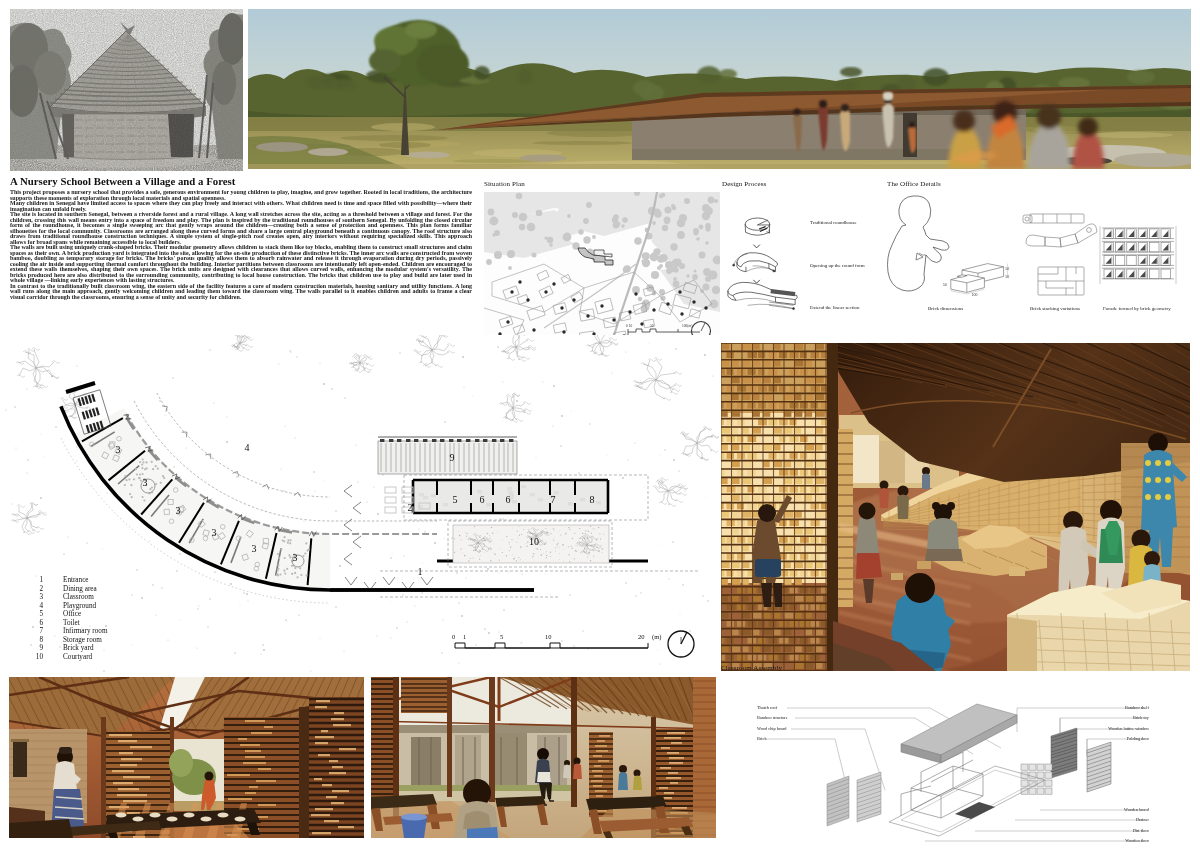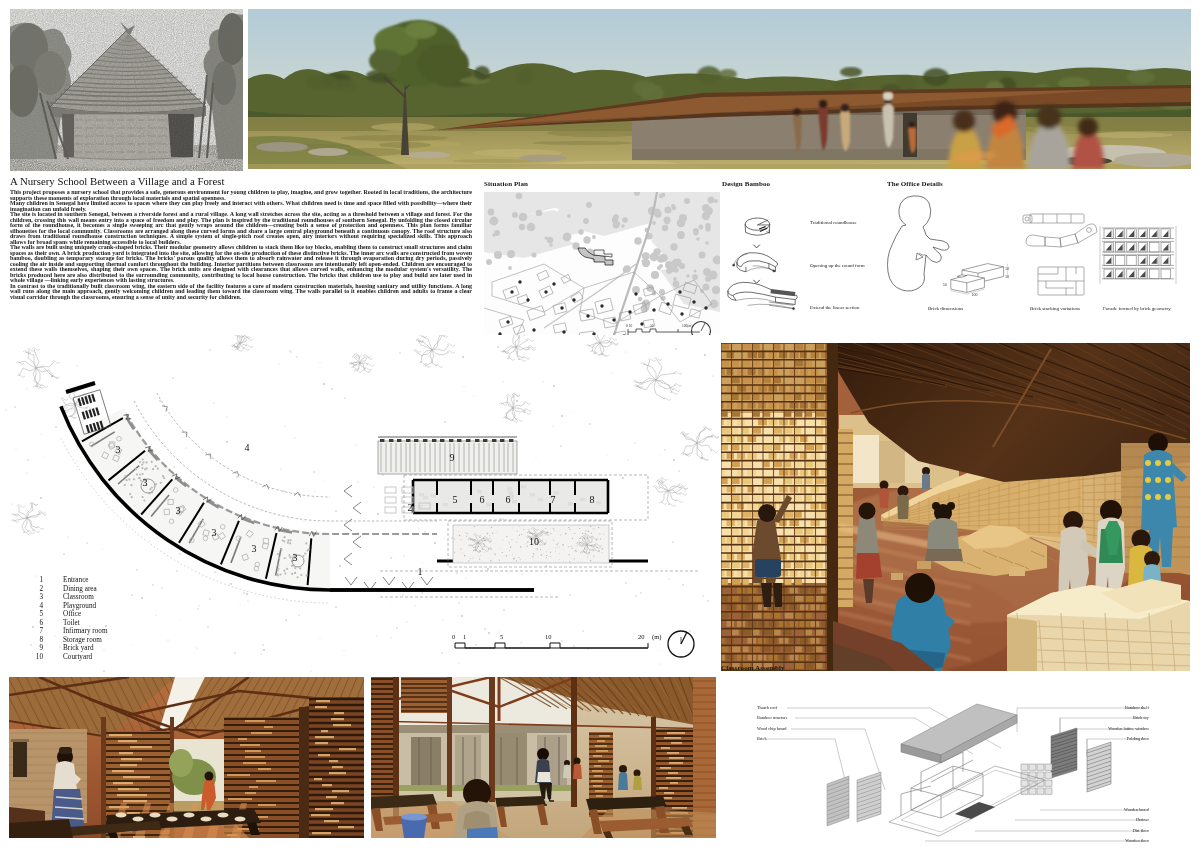--- a/index.html
+++ b/index.html
@@ -1,18 +1,18 @@
 <!DOCTYPE html>
 <html><head><meta charset="utf-8">
 <style>
 html,body{margin:0;padding:0}
 body{width:1200px;height:848px;position:relative;background:#ffffff;
  font-family:"Liberation Serif",serif;overflow:hidden}
 .abs{position:absolute}
-.hd{font-weight:bold;color:#151515;font-size:7px;letter-spacing:0.1px}
+.hd{font-weight:normal;color:#151515;font-size:7px;letter-spacing:0.1px}
 .cap{color:#1a1a1a;font-size:5px}
 </style></head><body>
 
 <svg class="abs" style="left:10px;top:9px" width="233" height="162" viewBox="0 0 233 162">
 <defs>
 <filter id="grain" x="0" y="0" width="100%" height="100%">
         <feTurbulence type="fractalNoise" baseFrequency="0.9" numOctaves="3" seed="7" result="n"></feTurbulence>
         <feColorMatrix in="n" type="matrix" values="0 0 0 0 0.15, 0 0 0 0 0.15, 0 0 0 0 0.14, 0.75 0.75 0.75 0 -0.72" result="g"></feColorMatrix>
         <feComposite in="g" in2="SourceAlpha" operator="in"></feComposite>
       </filter>
@@ -252,21 +252,21 @@
 <circle cx="757" cy="104" r="12" fill="#3c2416"></circle>
 <path d="M742,118 l20,-12 8,12 -20,12 Z" fill="#d96a2a"></path>
 <path d="M780,160 q2,-44 22,-46 q20,2 20,46 Z" fill="#a8a49c"></path>
 <circle cx="801" cy="108" r="12" fill="#46301e"></circle>
 <path d="M824,160 q2,-36 16,-38 q16,2 16,38 Z" fill="#b05244"></path>
 <circle cx="840" cy="118" r="10" fill="#402a18"></circle>
 <path d="M700,150 l30,-10 20,6 -26,10 Z" fill="#e09a4a" opacity="0.7"></path>
 </g>
 </svg>
 
-<div class="abs" style="left:10px;top:175px;font-size:10.8px;font-weight:normal;color:#111">A Nursery School Between a Village and a Forest</div>
+<div class="abs" style="left:10px;top:175px;font-size:10.8px;font-weight:bold;color:#111">A Nursery School Between a Village and a Forest</div>
 
 <div class="abs" style="left:10px;top:190px;width:462px;font-size:6.0px;line-height:5.5px;color:#191919;text-align:justify;font-weight:bold">
 <div>This project proposes a nursery school that provides a safe, generous environment for young children to play, imagine, and grow together. Rooted in local traditions, the architecture supports these moments of exploration through local materials and spatial openness.</div>
     <div>Many children in Senegal have limited access to spaces where they can play freely and interact with others. What children need is time and space filled with possibility—where their imagination can unfold freely.</div>
     <div>The site is located in southern Senegal, between a riverside forest and a rural village. A long wall stretches across the site, acting as a threshold between a village and forest. For the children, crossing this wall means entry into a space of freedom and play. The plan is inspired by the <b>traditional roundhouses</b> of southern Senegal. By unfolding the closed circular form of the roundhouse, it becomes a single sweeping arc that gently wraps around the children—creating both a sense of protection and openness.  This plan forms familiar silhouettes for the local community. Classrooms are arranged along these curved forms and share a large central playground beneath a continuous canopy. The roof structure also draws from traditional roundhouse construction techniques. A simple system of single-pitch roof creates open, airy interiors without requiring specialized skills. This approach allows for broad spans while remaining accessible to local builders.</div>
     <div>The walls are built using uniquely crank-shaped bricks. Their modular geometry allows children to stack them like toy blocks, enabling them to construct small structures and claim spaces as their own. A brick production yard is integrated into the site, allowing for the on-site production of these distinctive bricks. The inner arc walls are constructed from woven bamboo, doubling as temporary storage for bricks. The bricks' porous quality allows them to absorb rainwater and release it through evaporation during dry periods, passively cooling the air inside and supporting thermal comfort throughout the building. Interior partitions between classrooms are intentionally left open-ended. Children are encouraged to extend these walls themselves, shaping their own spaces. The brick units are designed with clearances that allows curved walls, enhancing the modular system's versatility. The bricks produced here are also distributed to the surrounding community, contributing to local house construction. The bricks that children use to play and build are later used in whole village —linking early experiences with lasting structures.</div>
     <div>In contrast to the traditionally built classroom wing, the eastern side of the facility features a core of modern construction materials, housing sanitary and utility functions. A long wall runs along the main approach, gently welcoming children and leading them toward the classroom wing. The walls parallel to it enables children and adults to frame a clear visual corridor through the classrooms, ensuring a sense of unity and security for children.</div>
 </div>
 
 <div class="abs hd" style="left:484px;top:180px">Situation Plan</div>
@@ -473,21 +473,21 @@
 <line x1="144" y1="137" x2="144" y2="143"></line>
 <line x1="194" y1="140" x2="216" y2="140"></line>
 <circle cx="217" cy="139" r="9.5" stroke-width="1.1"></circle>
 <line x1="217" y1="139" x2="221" y2="131"></line>
 </g>
 <text x="142" y="135" font-size="3.5" fill="#333">0  10</text>
     <text x="166" y="135" font-size="3.5" fill="#333">50</text>
     <text x="198" y="135" font-size="3.5" fill="#333">100(m)</text>
 </svg>
 
-<div class="abs hd" style="left:722px;top:180px">Design Bamboo</div>
+<div class="abs hd" style="left:722px;top:180px">Design Process</div>
 
 <svg class="abs" style="left:715px;top:190px" width="175" height="150" viewBox="0 0 175 150">
 <g fill="none" stroke="#3a3a3a" stroke-width="0.9" transform="translate(8,12) scale(0.82)">
 
 <g>
 <ellipse cx="42" cy="27" rx="15" ry="7.5"></ellipse>
 <path d="M27,27 L27.5,37 Q42,44 56.5,37 L57,27"></path>
 <path d="M42,28 L55,22 M42,28 L57,28"></path>
 <path d="M44,33 l8,-3 m-7,6 l9,-4" stroke-width="1.4" stroke="#222"></path>
 <path d="M53,36 l4,2 -1,-4" stroke-width="0.8"></path>

